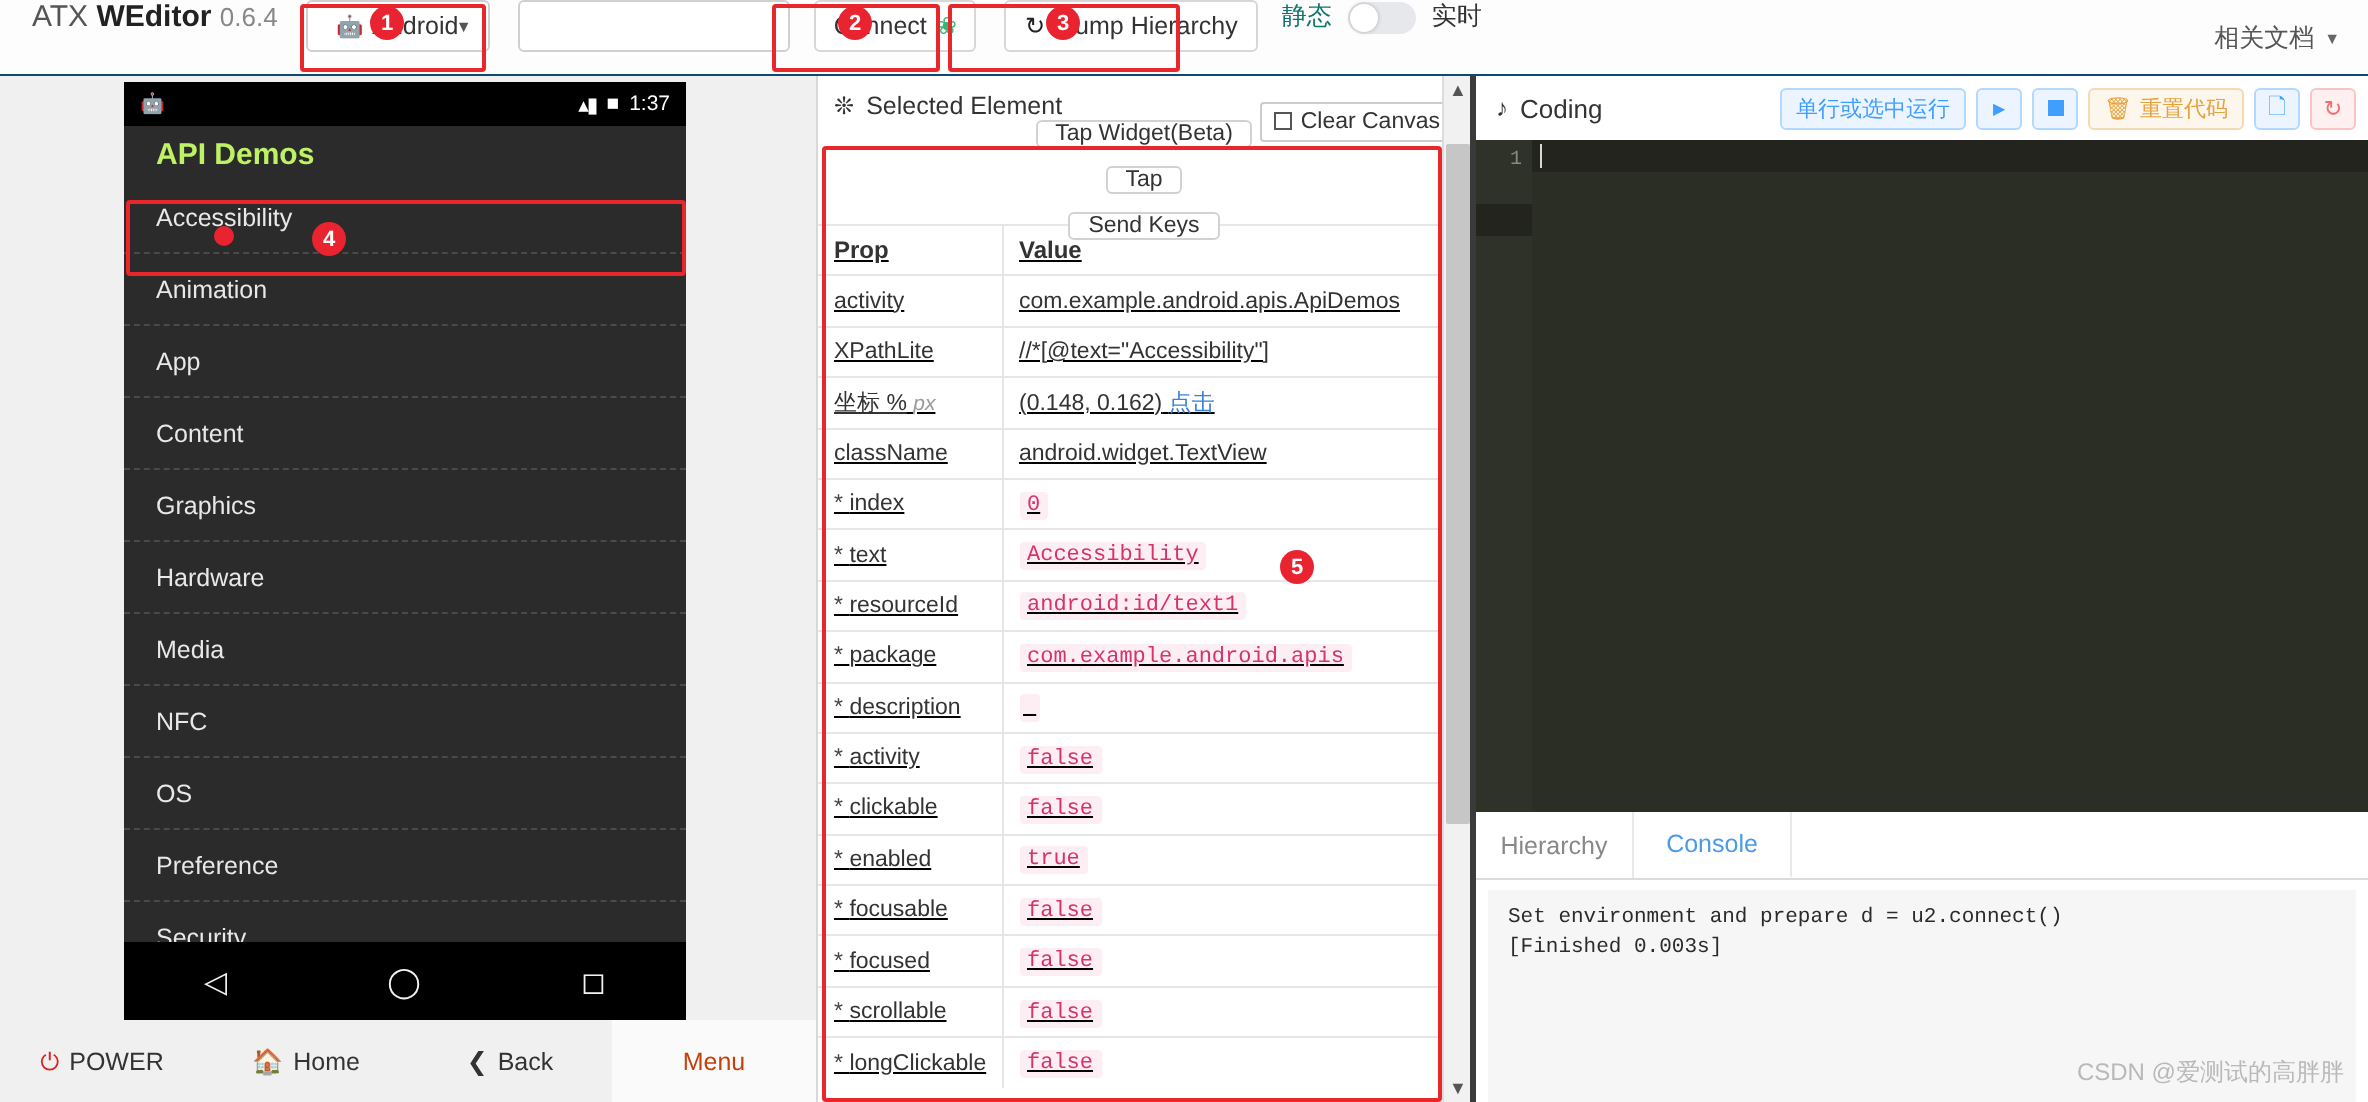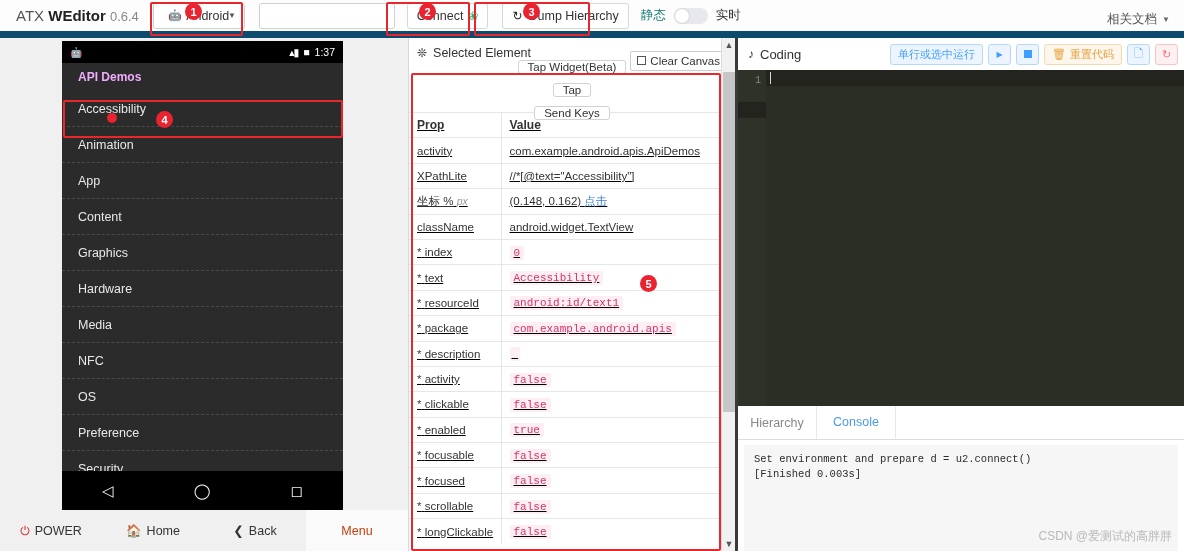--- a/index.html
+++ b/index.html
@@ -7,22 +7,22 @@
     width: 1184px; height: 551px;
     background:#ffffff;
     font-family: "Liberation Sans", sans-serif;
     overflow: hidden;
   }
   #app { position:relative; width:1184px; height:551px; background:#fff; }
 
   
   .header {
     position:absolute; left:0; top:0; width:1184px; height:38px;
-    background:#fdfdfd; border-bottom:7px solid #0c4a6e;
-    display:flex; align-items:center;
+    background:#fdfdfd; border-bottom:1px solid #0c4a6e;
+    display:flex; align-items:flex-start;
   }
   .brand { margin-left:16px; font-size:15px; color:#555; white-space:nowrap; }
   .brand b { color:#222; font-weight:bold; }
   .brand .ver { color:#888; font-size:13px; }
 
   .hdr-ctl { position:relative; margin-left:14px; }
 
   .sel-box {
     width:92px; height:26px; border:1px solid #d0d0d0; border-radius:3px;
     background:#fff; display:flex; align-items:center; justify-content:center;
@@ -90,23 +90,23 @@
   }
   .statusbar {
     height:22px; background:#000; display:flex; align-items:center;
     padding:0 8px; color:#fff; font-size:11px;
   }
   .sb-left { font-size:10px; }
   .sb-right { margin-left:auto; display:flex; align-items:center; gap:5px; font-size:10.5px; }
   .sb-sig { letter-spacing:-1px; }
 
   .app-title {
-    height:28px; background:#2b2b2b; color:#f0abfc;
+    height:28px; background:#2b2b2b; color:#bef264;
     display:flex; align-items:center; padding-left:16px;
-    font-size:12px; font-weight:bold;
+    font-size:15px; font-weight:bold;
   }
   .list { background:#2b2b2b; }
   .li {
     height:36px; display:flex; align-items:center; padding-left:16px;
     color:#e8e8e8; font-size:12.5px;
     border-bottom:1px dashed #4a4a4a;
     position:relative;
   }
   .li.sel { background:#2b2b2b; }
   .navbar {

